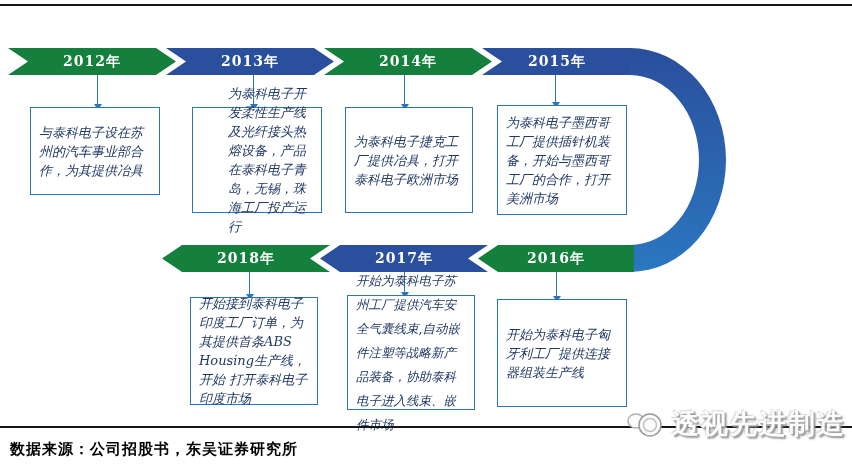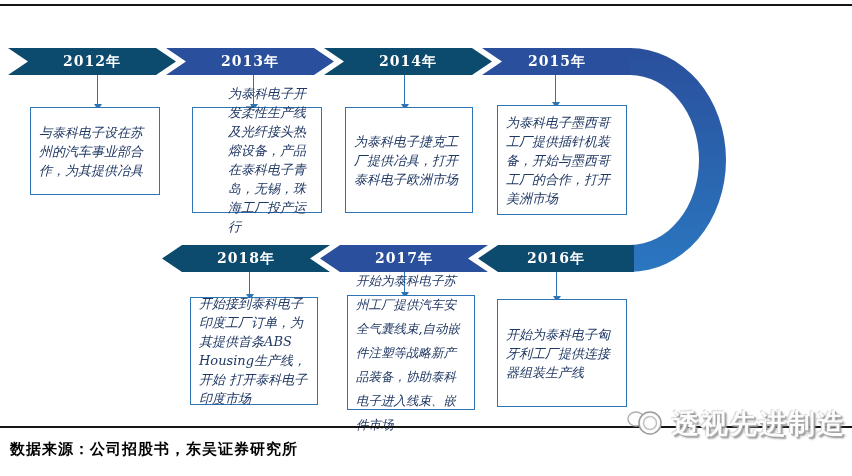--- a/index.html
+++ b/index.html
@@ -7,21 +7,21 @@
     position:relative;width:852px;height:476px;background:#fff;overflow:hidden;
     font-family:"DejaVu Serif", serif;
   }
   .hline{position:absolute;left:0;width:852px;height:2px;background:#151515;}
 
   
   .arrow{
     position:absolute;height:27px;display:flex;align-items:center;justify-content:center;
     color:#fff;font-size:14px;font-weight:600;letter-spacing:1px;
   }
-  .arrow.light{background:#0c4a6e;}
+  .arrow.light{background:#15803d;}
   .arrow.dark{background:#2a4f9c;}
   .a-right{clip-path:polygon(0 0, calc(100% - 20px) 0, 100% 50%, calc(100% - 20px) 100%, 0 100%, 20px 50%);}
   .a-right-flat{clip-path:polygon(0 0, 100% 0, 100% 100%, 0 100%, 20px 50%);}
   .a-left{clip-path:polygon(20px 0, 100% 0, calc(100% - 20px) 50%, 100% 100%, 20px 100%, 0 50%);}
   .a-left-flat{clip-path:polygon(20px 0, 100% 0, 100% 100%, 20px 100%, 0 50%);}
 
   .uturn{position:absolute;left:630px;top:48px;}
 
   
   .conn{position:absolute;width:0;border-left:1px solid #2e75b6;}
@@ -37,21 +37,21 @@
     font-size:13px;line-height:19px;color:#203864;font-style:italic;
   }
   .box.small{font-size:12.5px;line-height:24px;}
 
   .source{
     position:absolute;left:10px;top:440px;font-size:15px;font-weight:700;color:#000;
     letter-spacing:1px;
   }
 
   .watermark{
-    position:absolute;right:6px;top:406px;display:flex;align-items:flex-start;gap:4px;
+    position:absolute;right:6px;top:406px;display:flex;align-items:flex-end;gap:4px;
   }
   .wm-text{
     font-family:"Liberation Sans", sans-serif;font-size:27px;font-weight:800;
     color:#fcfcfc;letter-spacing:2px;
     text-shadow:1px 1px 0 #a8a8a8, 2px 2px 2px #8d8d8d, -1px -1px 1px #d6d6d6;
   }
 </style>
 </head>
 <body>
 

